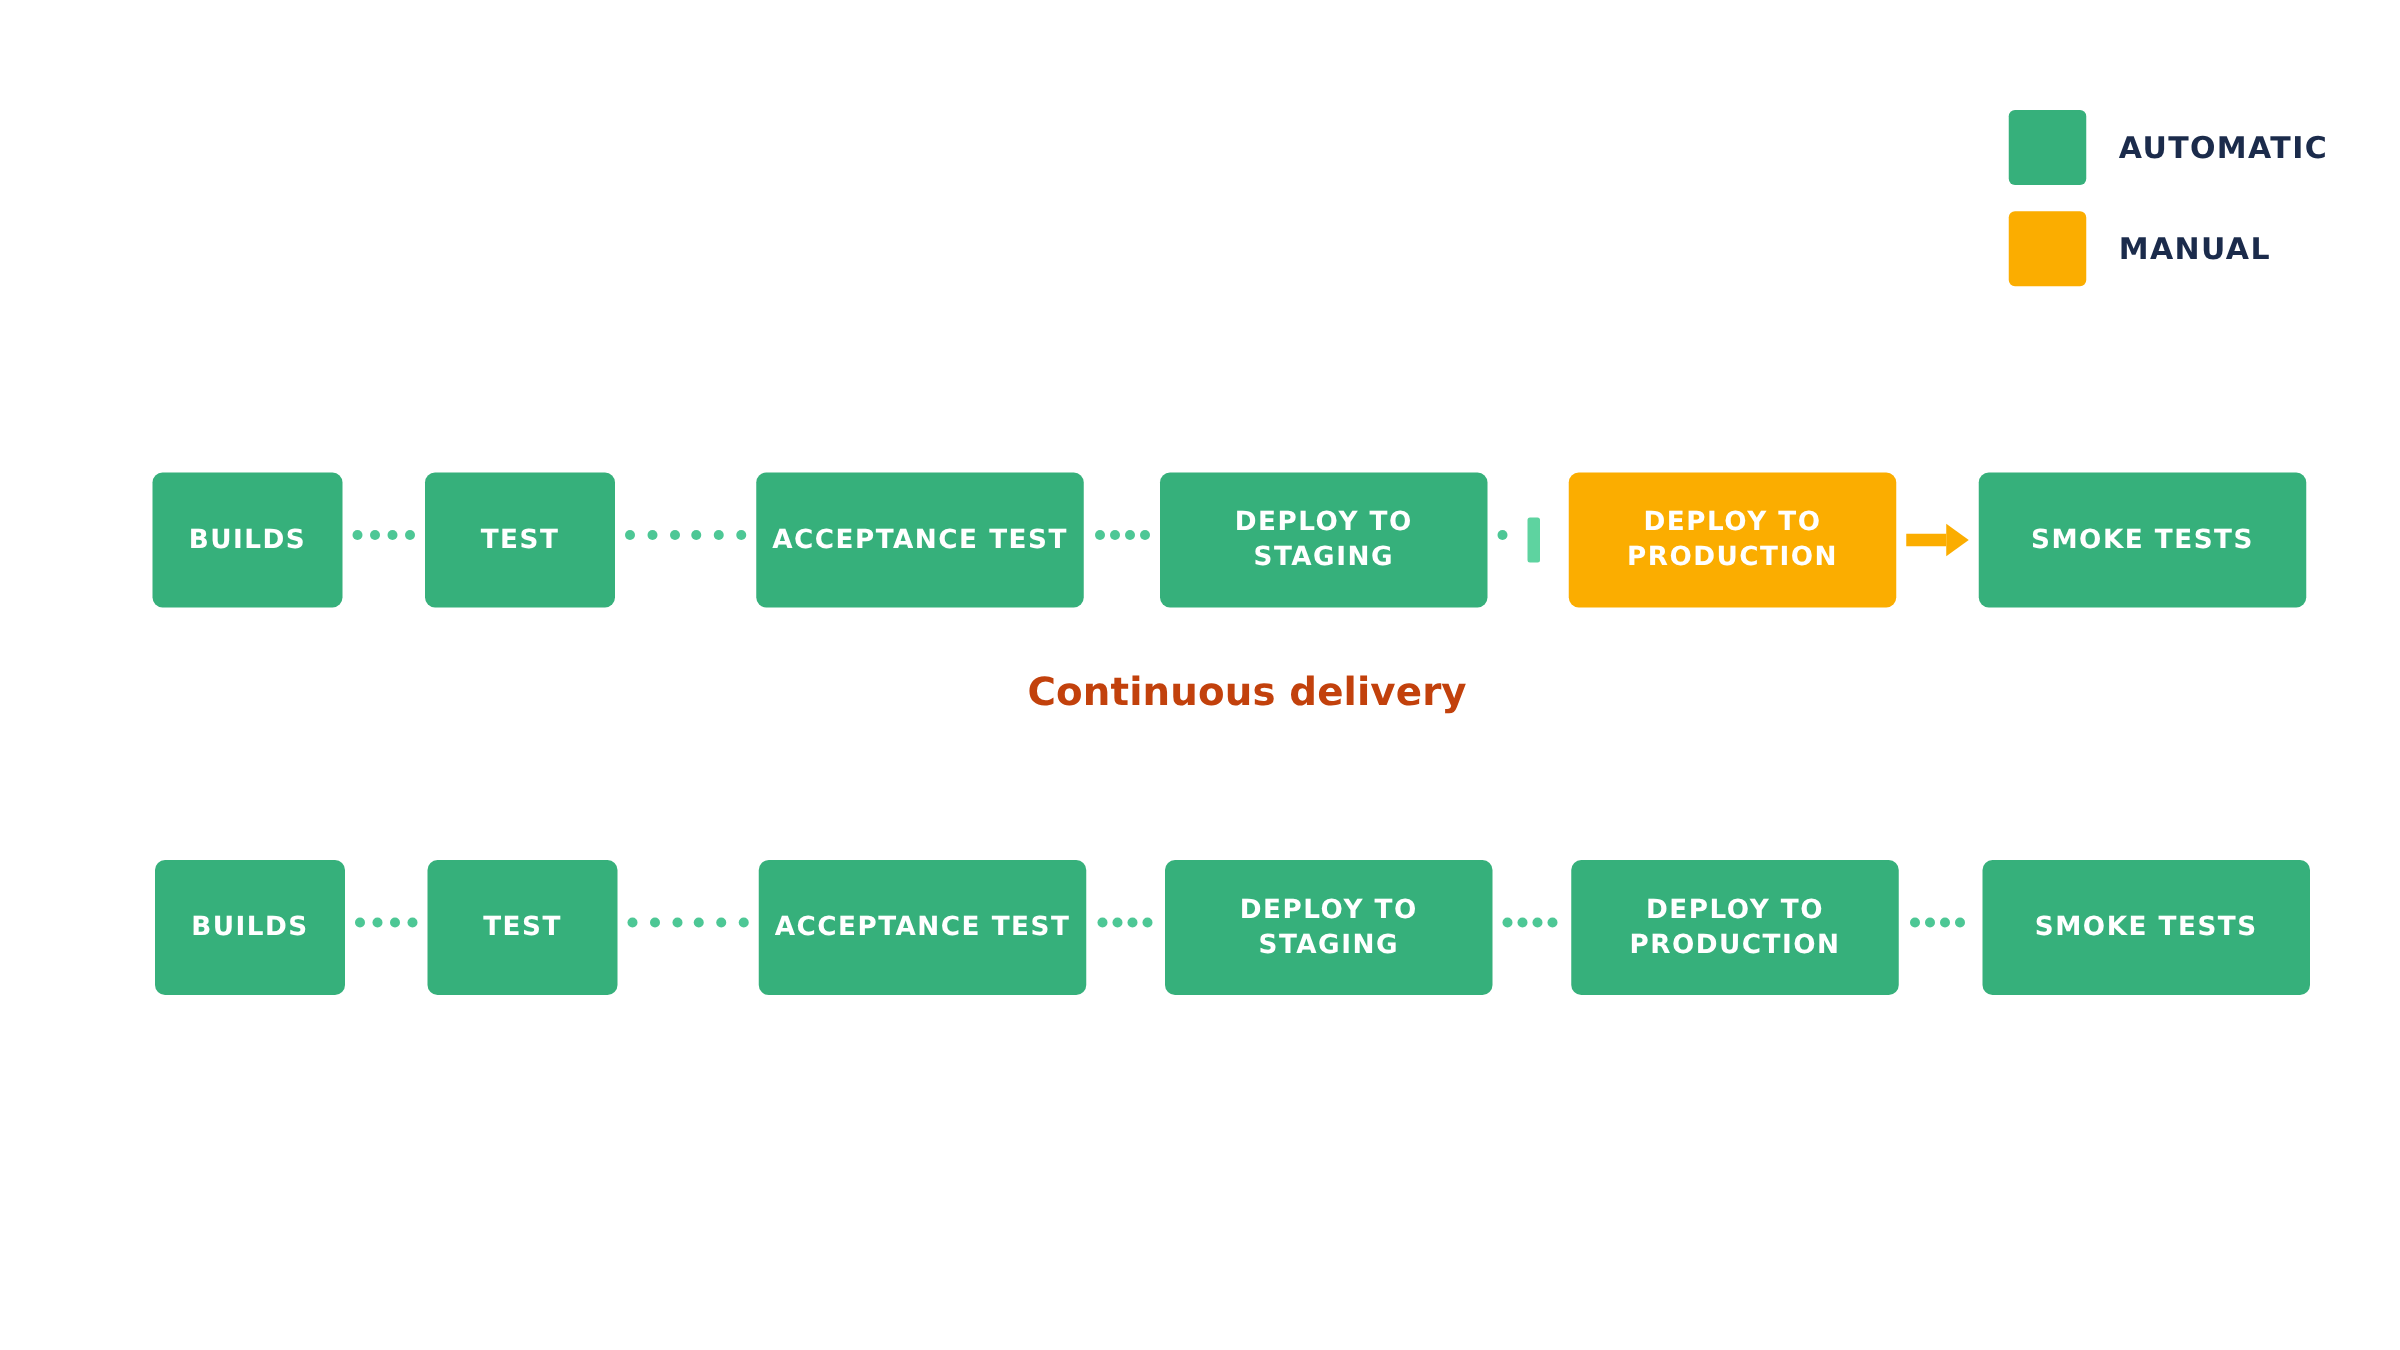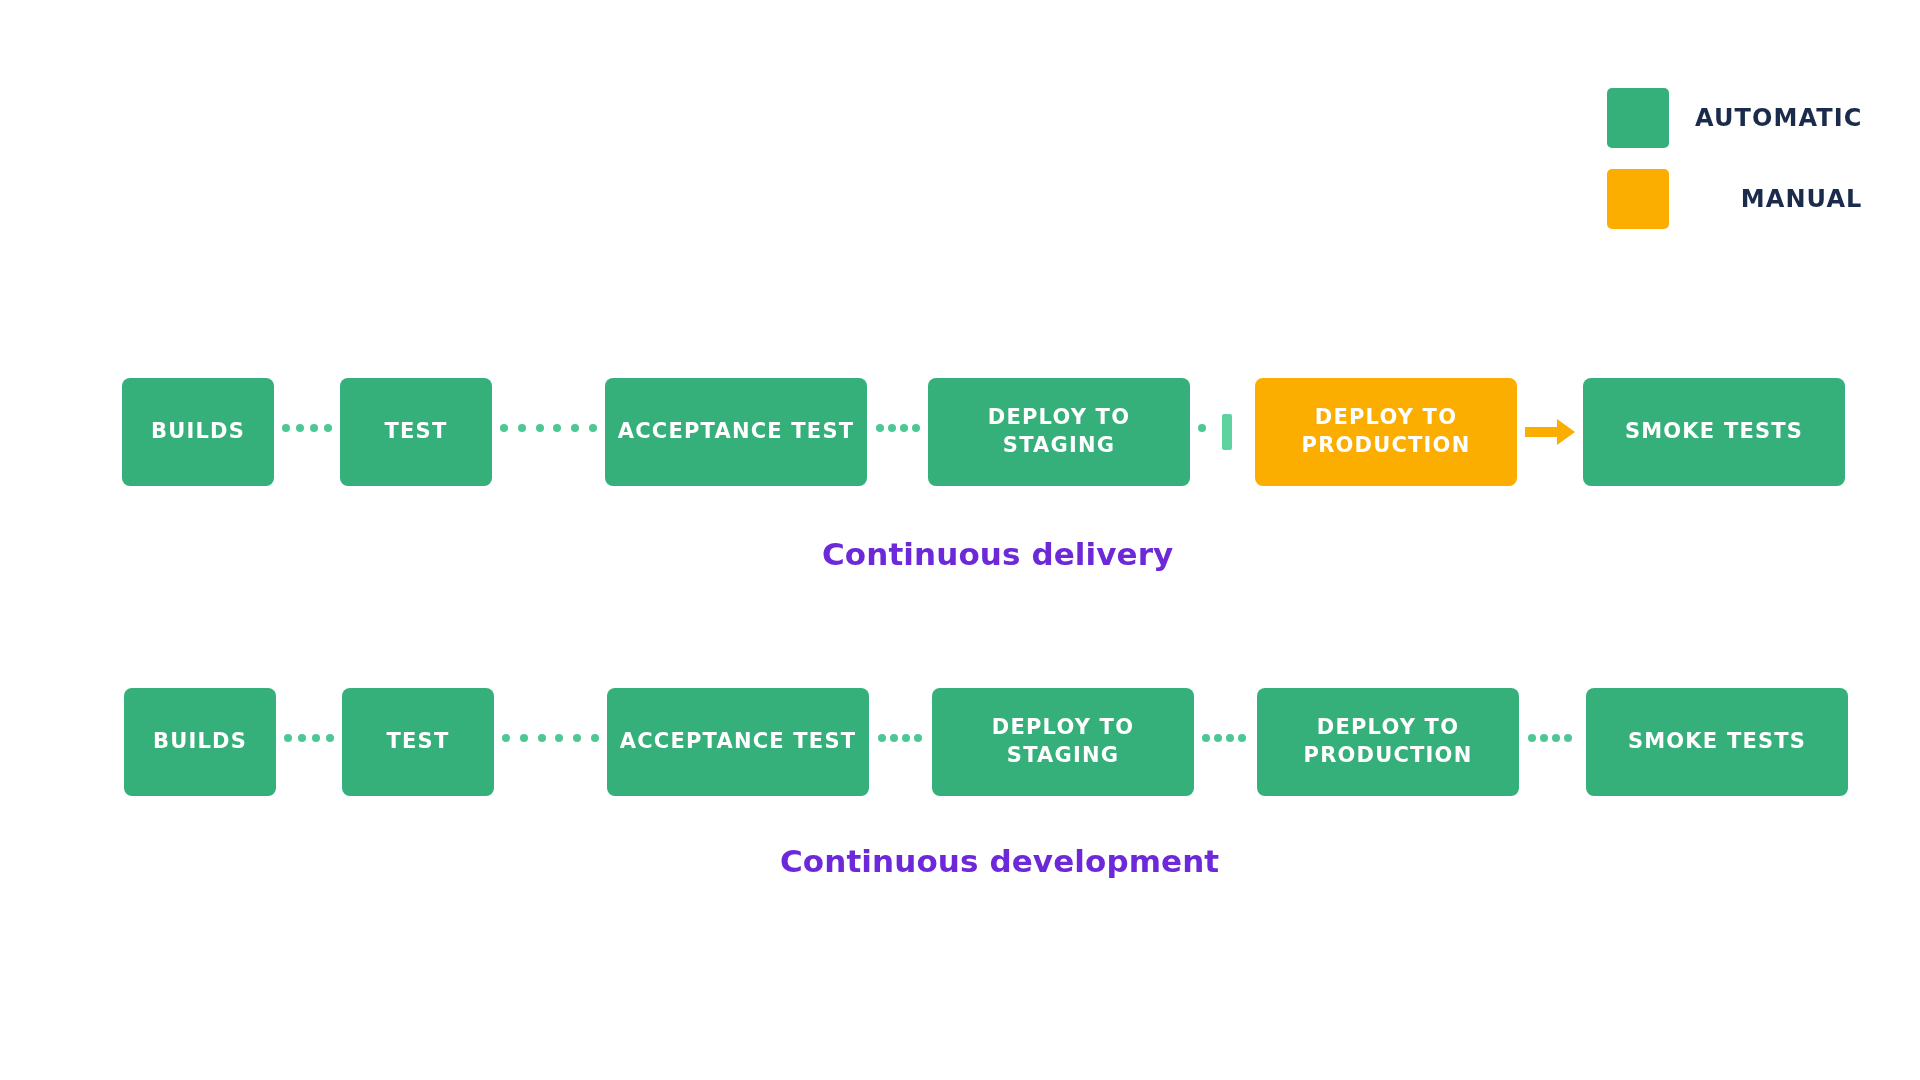--- a/index.html
+++ b/index.html
@@ -23,21 +23,21 @@
   .legend {
     position: absolute;
     left: 1607px;
     top: 88px;
   }
   .legend-row {
     display: flex;
     align-items: center;
     height: 60px;
   }
-  .legend-row + .legend-row { margin-top: 21px; justify-content: space-between; }
+  .legend-row + .legend-row { margin-top: 21px; }
   .legend-swatch {
     width: 62px;
     height: 60px;
     border-radius: 5px;
     flex: 0 0 auto;
   }
   .legend-label {
     margin-left: 26px;
     font-size: 24px;
     font-weight: bold;
@@ -106,21 +106,21 @@
     border-top: 13px solid transparent;
     border-bottom: 13px solid transparent;
     border-left: 18px solid #fbad00;
   }
 
   
   .caption {
     position: absolute;
     font-size: 31px;
     font-weight: bold;
-    color: #6d28d9;
+    color: #c2410c;
     white-space: nowrap;
     letter-spacing: 0.1px;
   }
 </style>
 </head>
 <body>
 
 <div id="canvas">
 
   <div class="legend">
@@ -228,17 +228,16 @@
         </div>
         <div class="node" style="left: 932px; top: 688px; width: 262px; height: 108px; background: rgb(54, 176, 123);">
           <span>DEPLOY TO STAGING</span>
         </div>
         <div class="node" style="left: 1257px; top: 688px; width: 262px; height: 108px; background: rgb(54, 176, 123);">
           <span>DEPLOY TO PRODUCTION</span>
         </div>
         <div class="node" style="left: 1586px; top: 688px; width: 262px; height: 108px; background: rgb(54, 176, 123);">
           <span>SMOKE TESTS</span>
         </div>
-        <div class="caption" style="left: 780px; top: 843px;">Continuous development</div>
       </div>
     </div>
 
 </div>
 
 </body></html>

